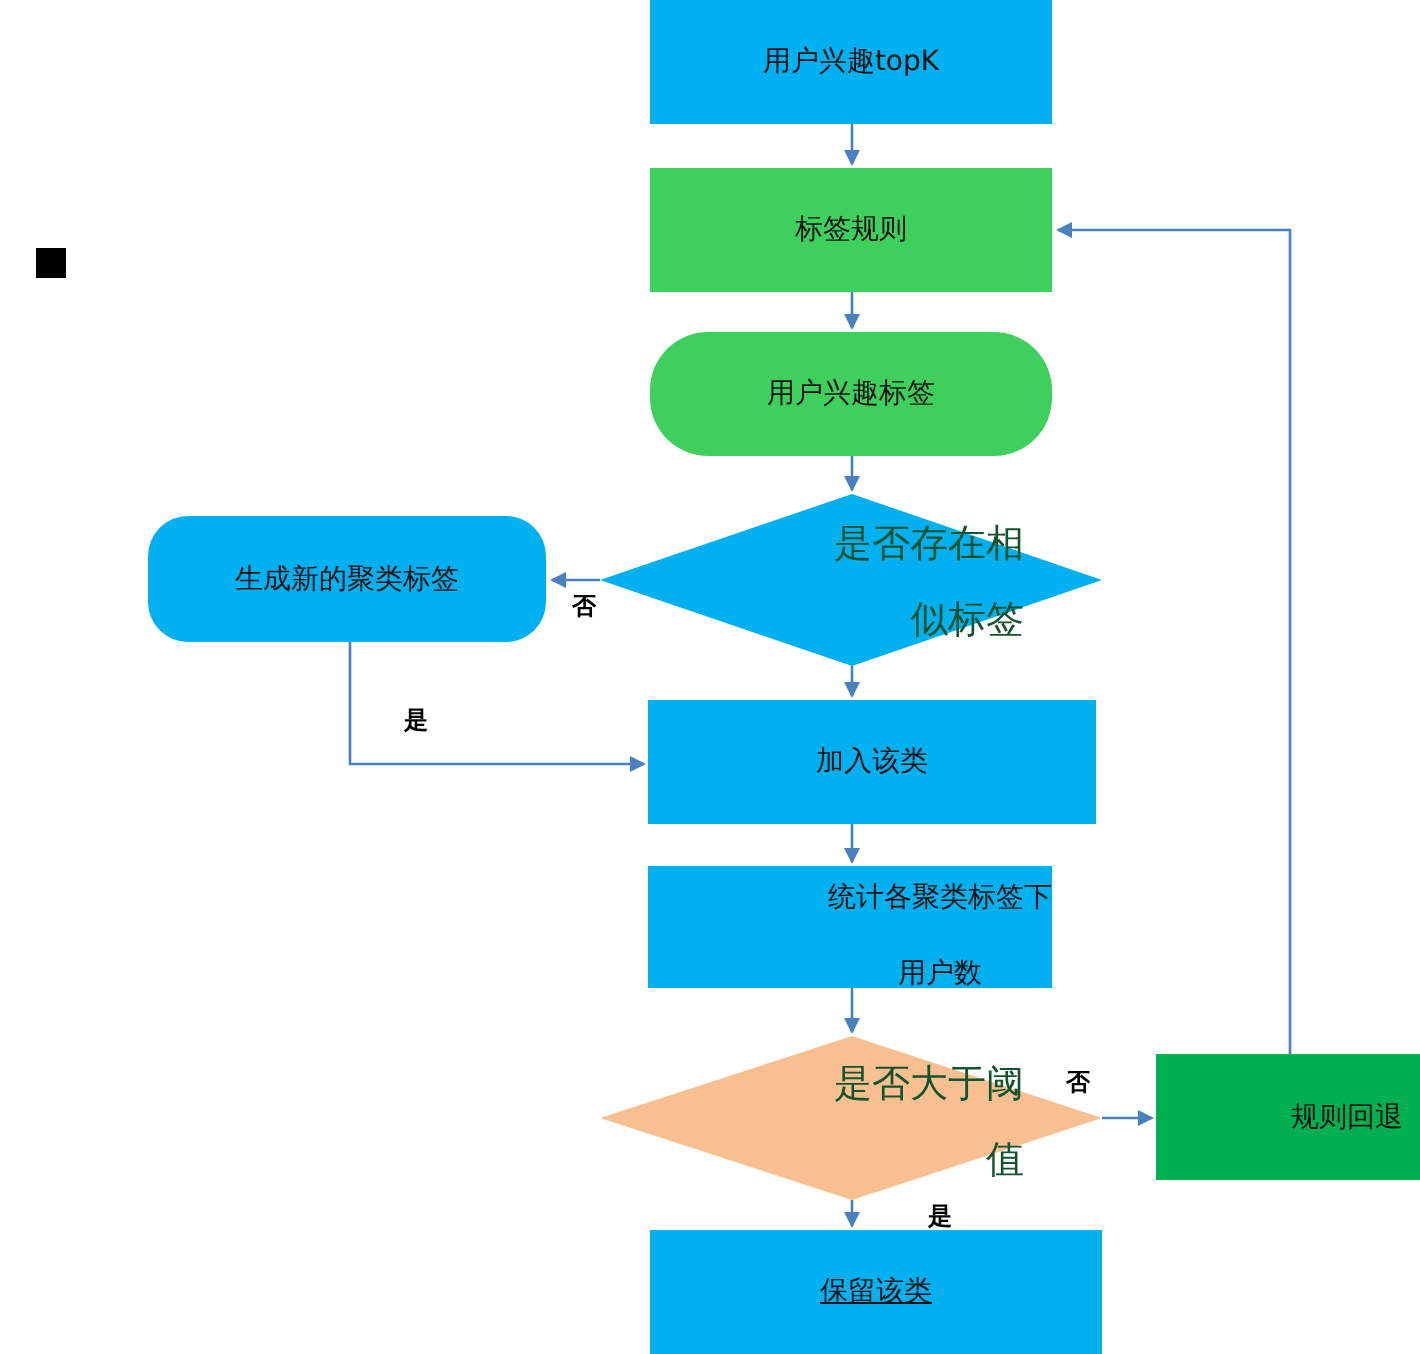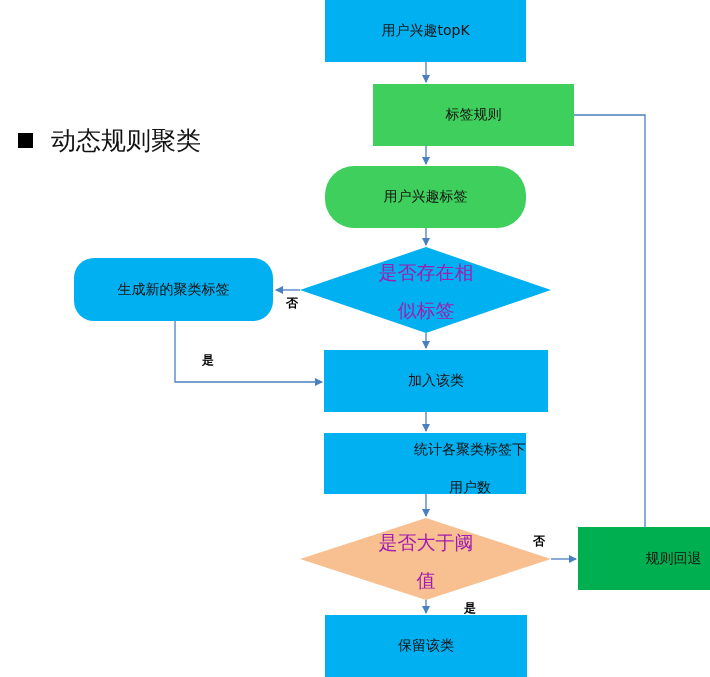--- a/index.html
+++ b/index.html
@@ -9,28 +9,27 @@
             text-align: center; color: #111; font-size: 14px; box-sizing: border-box; }
     .blue { background: #00b0f0; }
     .green { background: #3ecf5c; }
     .dgreen { background: #00b050; }
     .wrap2 { line-height: 38px; padding-top: 6px; }
     .label { position: absolute; font-size: 12px; font-weight: bold; color: #000; }
     .title { position: absolute; left: 18px; top: 124px; display: flex; align-items: center; }
     .title .bullet { width: 15px; height: 15px; background: #000; margin-right: 18px; }
     .title .text { font-size: 25px; color: #111; }
     svg.canvas { position: absolute; left: 0; top: 0; }
-    .diamond-text { position: absolute; text-align: center; font-size: 19px; color: #a21caf; line-height: 38px; }
+    .diamond-text { position: absolute; text-align: right; font-size: 19px; color: #14532d; line-height: 38px; }
   </style>
 </head>
 <body>
 
 <div class="title">
   <div class="bullet"></div>
-  <span class="text">动态规则聚类</span>
 </div>
 
 <svg class="canvas" width="710" height="677">
   <defs>
     <marker id="arr" markerWidth="8" markerHeight="8" refX="7" refY="4" orient="auto" markerUnits="userSpaceOnUse">
       <path d="M0,0 L8,4 L0,8 Z" fill="#4a7fc0"></path>
     </marker>
   </defs>
   <polygon points="426,247 551,290 426,333 300,290" fill="#00b0f0"></polygon>
   <polygon points="426,518 551,559 426,600 300,559" fill="#f8c090"></polygon>
@@ -44,21 +43,21 @@
   <line x1="426" y1="412" x2="426" y2="431" stroke="#4a7fc0" stroke-width="1.3" marker-end="url(#arr)"></line>
   <line x1="426" y1="494" x2="426" y2="516" stroke="#4a7fc0" stroke-width="1.3" marker-end="url(#arr)"></line>
   <line x1="551" y1="559" x2="576" y2="559" stroke="#4a7fc0" stroke-width="1.3" marker-end="url(#arr)"></line>
   <line x1="426" y1="600" x2="426" y2="613" stroke="#4a7fc0" stroke-width="1.3" marker-end="url(#arr)"></line>
   <polyline points="645,527 645,115 529,115" fill="none" stroke="#4a7fc0" stroke-width="1.3" marker-end="url(#arr)"></polyline>
 </svg>
 
 <div class="node blue" style="left:325px; top:0px; width:201px; height:62px;">
   <span>用户兴趣topK</span>
 </div>
-<div class="node green" style="left:325px; top:84px; width:201px; height:62px;margin-left:48px;">
+<div class="node green" style="left:325px; top:84px; width:201px; height:62px;">
   <span>标签规则</span>
 </div>
 <div class="node green" style="left:325px; top:166px; width:201px; height:62px;border-radius:29px;">
   <span>用户兴趣标签</span>
 </div>
 
 <div class="diamond-text" style="left:340px; top:253px; width:172px;">
   <div>是否存在相</div>
   <div>似标签</div>
 </div>
@@ -80,20 +79,20 @@
 
 <div class="diamond-text" style="left:340px; top:523px; width:172px;">
   <div>是否大于阈</div>
   <div>值</div>
 </div>
 
 <div class="node dgreen" style="left:578px; top:527px; width:152px; height:63px;padding-left:39px;">
   <span>规则回退</span>
 </div>
 
-<div class="node blue" style="left:325px; top:615px; width:202px; height:62px;">
+<div class="node blue" style="left:325px; top:615px; width:226px; height:62px;text-decoration:underline;">
   <span>保留该类</span>
 </div>
 
 <span class="label" style="left:286px; top:295px;">否</span>
 <span class="label" style="left:202px; top:352px;">是</span>
 <span class="label" style="left:533px; top:533px;">否</span>
 <span class="label" style="left:464px; top:600px;">是</span>
 
 </body></html>

